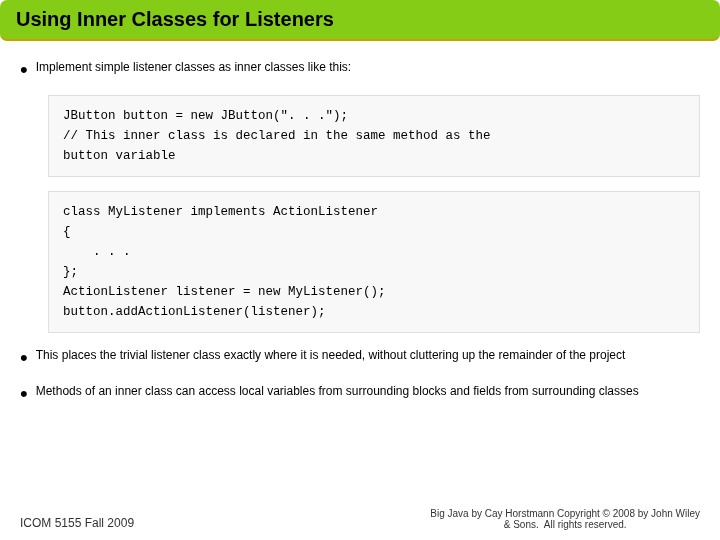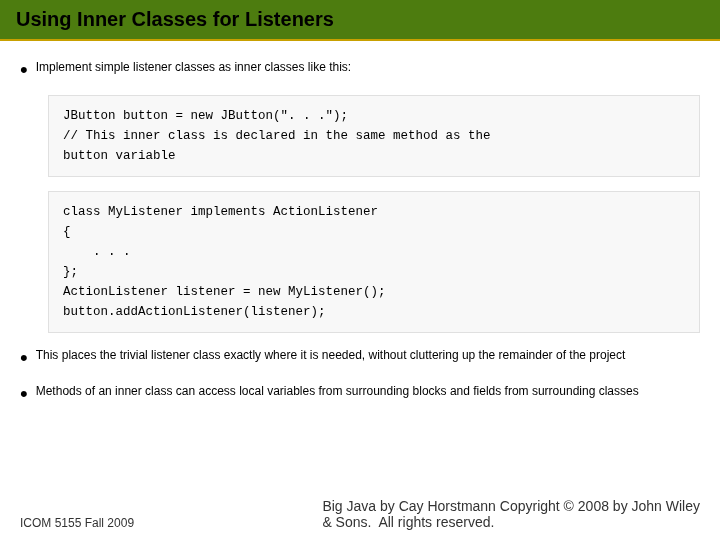--- a/index.html
+++ b/index.html
@@ -12,23 +12,24 @@
     }
 
     .slide {
       width: 720px;
       height: 540px;
       padding: 0;
       position: relative;
     }
 
     .title-bar {
-      background: #4d7c0f;
+      background: #84cc16;
       padding: 8px 16px 8px 16px;
       border-bottom: 2px solid #c8a000;
+      border-radius: 7px;
     }
 
     .title-text {
       font-size: 20px;
       font-weight: bold;
       color: #000000;
     }
 
     .content {
       padding: 18px 20px 10px 20px;
@@ -75,23 +76,23 @@
       justify-content: space-between;
       align-items: flex-end;
     }
 
     .footer-left {
       font-size: 12px;
       color: #333;
     }
 
     .footer-right {
-      font-size: 14px;
+      font-size: 10px;
       color: #333;
-      text-align: left;
+      text-align: center;
     }
   </style>
 </head>
 <body>
 
 <div class="slide">
 
   <div class="title-bar">
     <span class="title-text">Using Inner Classes for Listeners</span>
   </div>

